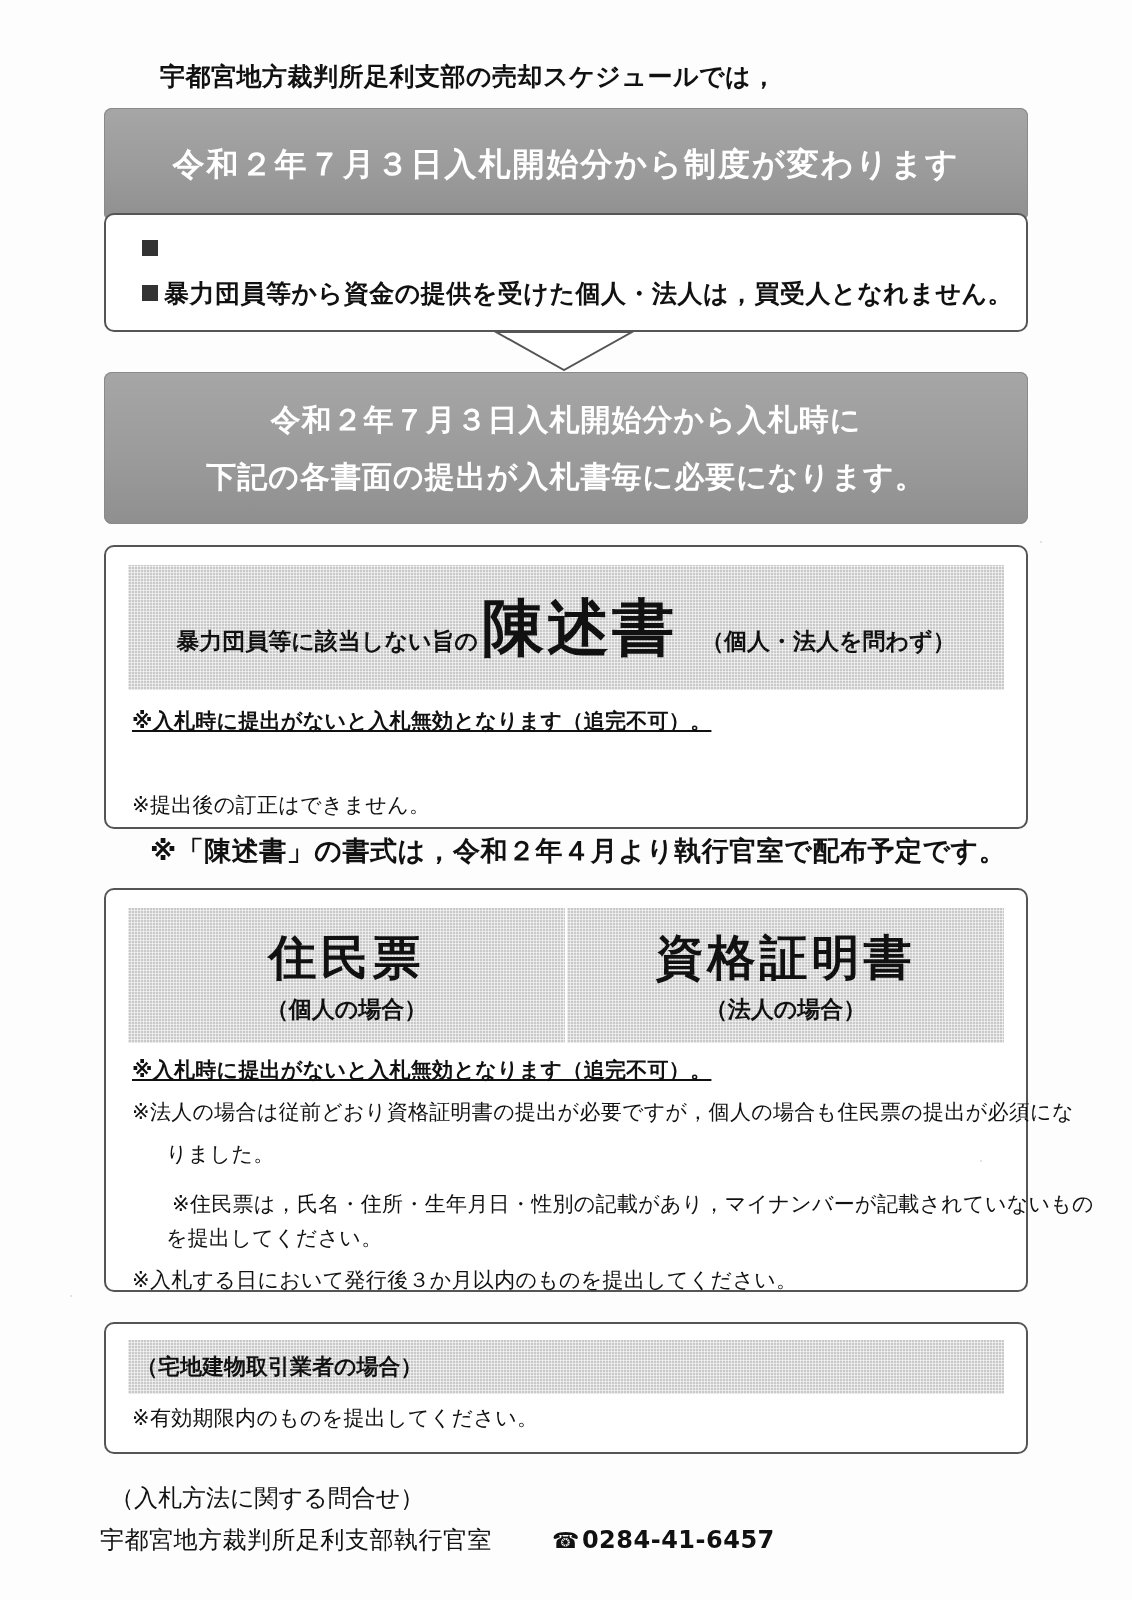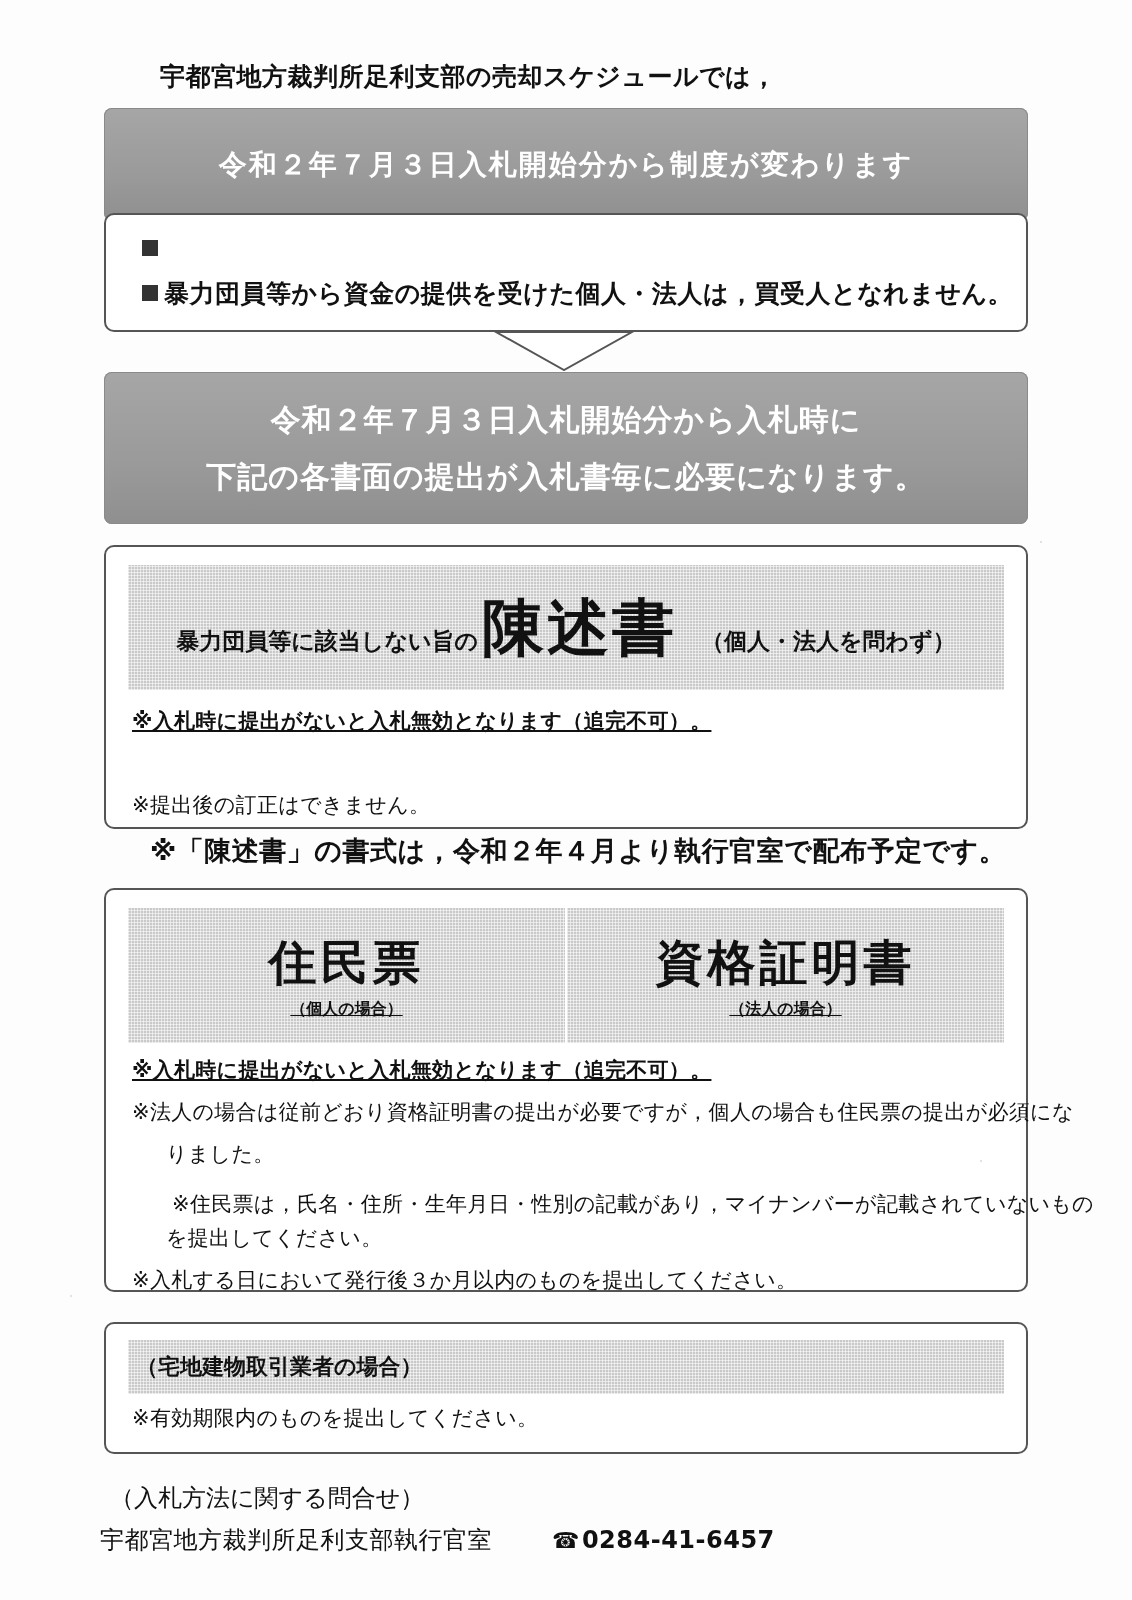--- a/index.html
+++ b/index.html
@@ -42,21 +42,21 @@
     border-radius: 8px;
     display: flex;
     flex-direction: column;
     align-items: center;
     justify-content: center;
     text-align: center;
     box-shadow: 0 0 0 1px #8a8a8a inset;
   }
   .banner1 {
     left: 104px; top: 108px; width: 924px; height: 113px;
-    font-size: 28px; font-weight: bold; letter-spacing: 2px;
+    font-size: 32px; font-weight: bold; letter-spacing: 2px;
   }
   .banner2 {
     left: 104px; top: 372px; width: 924px; height: 152px;
     font-size: 30px; font-weight: bold; letter-spacing: 1px;
     line-height: 1.9;
   }
   .banner2 div { white-space: nowrap; }
 
   .outline-box {
     position: absolute;
@@ -142,21 +142,21 @@
     flex: 1;
     background-color: #c9c9c9;
     background-image:
       repeating-linear-gradient(0deg, rgba(255,255,255,.55) 0 1px, rgba(255,255,255,0) 1px 3px),
       repeating-linear-gradient(90deg, rgba(255,255,255,.55) 0 1px, rgba(255,255,255,0) 1px 3px);
     display: flex; flex-direction: column;
     align-items: center; justify-content: center;
   }
   .col.left { border-right: 2px solid #ffffff; }
   .col .big { font-size: 48px; font-weight: bold; letter-spacing: 4px; }
-  .col .sub { font-size: 16px; font-weight: bold; margin-top: 4px; text-decoration: underline; }
+  .col .sub { font-size: 23px; font-weight: bold; margin-top: 4px; }
 
   .boxC .n1 { left: 26px; top: 166px; }
   .boxC .n2 { left: 26px; top: 208px; }
   .boxC .n2b { left: 60px; top: 250px; }
   .boxC .n3 { left: 26px; top: 300px; margin-left: 40px; }
   .boxC .n3b { left: 60px; top: 334px; }
   .boxC .n4 { left: 26px; top: 376px; }
 
   
   .boxD { left: 104px; top: 1322px; width: 920px; height: 128px; }

